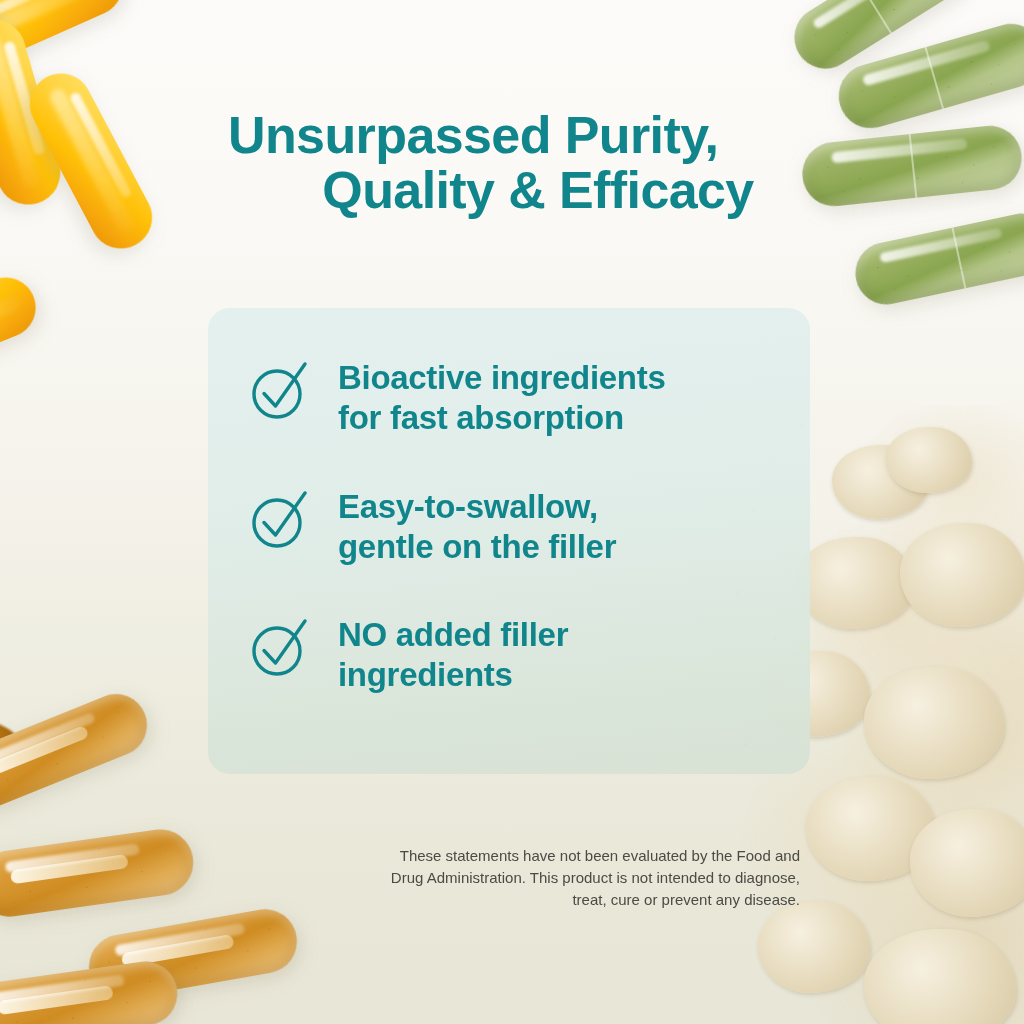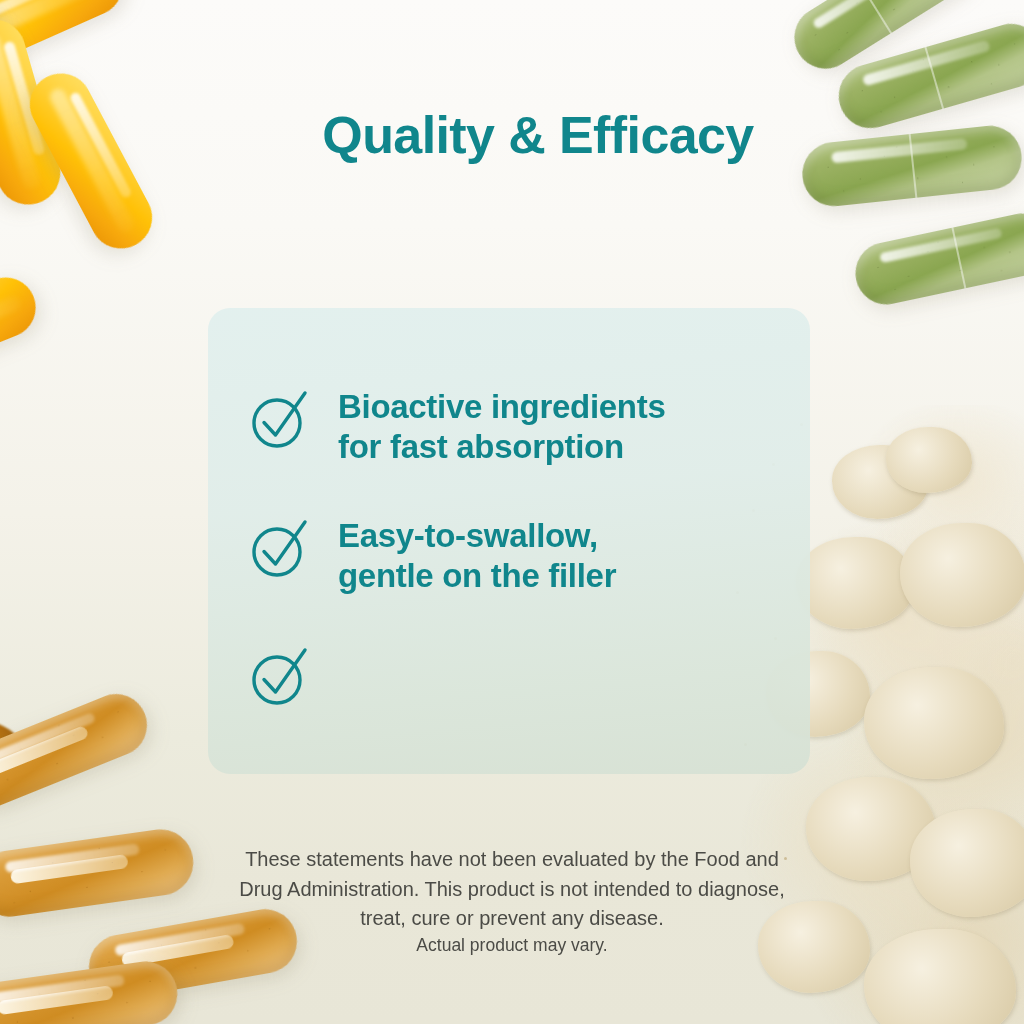--- a/index.html
+++ b/index.html
@@ -175,21 +175,20 @@
         rgba(214,225,212,.93) 100%);
   }
 
   .benefits{
     position:absolute;
     left:40px; top:48px;
     right:28px;
     display:flex;
     flex-direction:column;
     gap:46px;
-    margin-top:29px;
   }
   .benefit{
     display:flex;
     align-items:flex-start;
     gap:26px;
   }
   .check-icon{
     flex:0 0 auto;
     width:64px; height:64px;
     margin-top:2px;
@@ -203,23 +202,23 @@
     white-space:pre-line;
     padding-top:2px;
   }
 
   
   .disclaimer{
     position:absolute;
     left:50%; top:845px;
     transform:translateX(-50%);
     width:576px;
-    text-align:center;
+    text-align:right;
     color:#4b4b46;
-    font-size:20px;
+    font-size:15px;
     line-height:1.48;
     white-space:pre-line;
   }
   .vary{
     position:absolute;
     left:50%; top:933px;
     transform:translateX(-50%);
     text-align:center;
     color:#4b4b46;
     font-size:17.5px;
@@ -293,20 +292,21 @@
       <div class="grain"></div>
         <div class="window"></div>
     </div>
     <div class="cap turmcap" style="left:24px; top:272px; width:214px; height:64px; transform:rotate(-8deg);">
       <div class="grain"></div>
         <div class="window"></div>
     </div>
   </div>
 
   <h1 class="headline">
+    <span>Unsurpassed Purity,</span>
     <span class="l2">Quality &amp; Efficacy</span>
   </h1>
 
   <div class="card">
     <div class="benefits">
 
       <div class="benefit">
         <svg class="check-icon" viewBox="0 0 64 64" fill="none">
           <circle cx="29" cy="36" r="23" stroke="#10868c" stroke-width="3.4"></circle>
           <path d="M16 35.5 L27.5 48 L57 6" stroke="#10868c" stroke-width="3.4" stroke-linecap="round" stroke-linejoin="round"></path>
@@ -322,23 +322,24 @@
         </svg>
         <div class="benefit-text">Easy-to-swallow,
 gentle on the filler</div>
       </div>
 
       <div class="benefit">
         <svg class="check-icon" viewBox="0 0 64 64" fill="none">
           <circle cx="29" cy="36" r="23" stroke="#10868c" stroke-width="3.4"></circle>
           <path d="M16 35.5 L27.5 48 L57 6" stroke="#10868c" stroke-width="3.4" stroke-linecap="round" stroke-linejoin="round"></path>
         </svg>
+        <div class="benefit-text">NO added filler
+ingredients</div>
       </div>
 
     </div>
   </div>
 
   <p class="disclaimer">These statements have not been evaluated by the Food and
 Drug Administration. This product is not intended to diagnose,
 treat, cure or prevent any disease.</p>
-  <p class="vary">Actual product may vary.</p>
 
 </div>
 
 </body></html>

